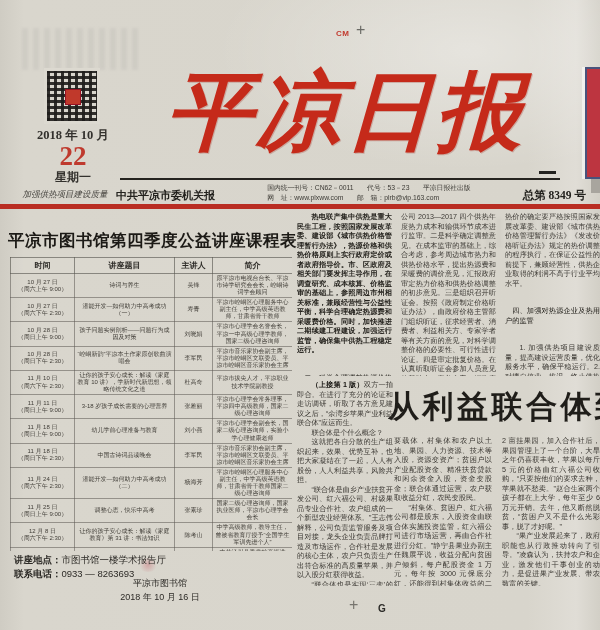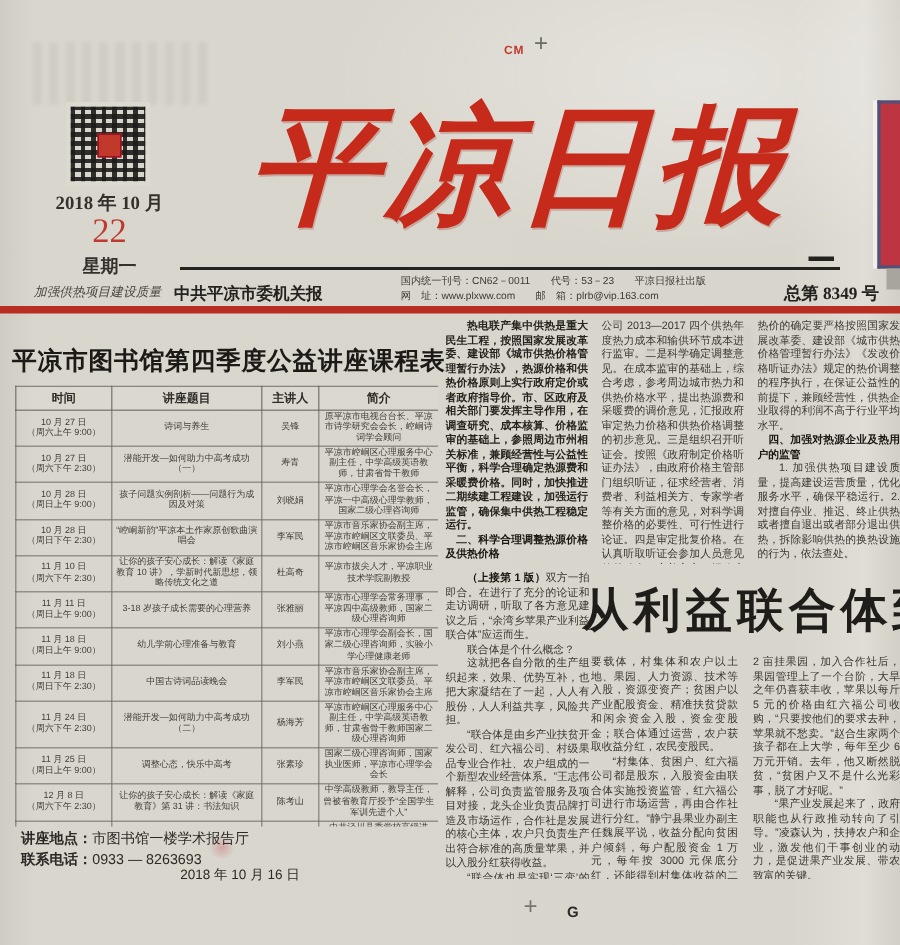--- a/index.html
+++ b/index.html
@@ -24,21 +24,21 @@
   .edge-dash{left:539px;top:171px;width:17px;height:3px;background:#23221f;}
   .edge-gray{left:591px;top:179px;width:9px;height:14px;background:#a8a59e;}
   
   .qr{left:47px;top:71px;width:50px;height:50px;background-color:#d8d5cc;
       background-image:
         repeating-linear-gradient(0deg,rgba(30,28,26,.9) 0 3px,transparent 3px 6px),
         repeating-linear-gradient(90deg,rgba(30,28,26,.9) 0 3px,transparent 3px 7px);
       outline:3px solid #dcd9d0;}
   .qr::after{content:"";position:absolute;left:18px;top:18px;width:14px;height:14px;background:#c0392b;border:1px solid #912; }
   .date-line{left:28px;top:127px;width:90px;text-align:center;font-size:12.5px;font-weight:bold;color:#33312d;font-family:"Liberation Serif",serif;}
-  .issue-day{left:28px;top:141px;width:90px;text-align:center;font-size:23px;font-weight:normal;color:#bf3a2e;font-family:"Liberation Serif",serif;}
+  .issue-day{left:28px;top:141px;width:90px;text-align:center;font-size:27px;font-weight:bold;color:#bf3a2e;font-family:"Liberation Serif",serif;}
   .weekday{left:28px;top:169px;width:90px;text-align:center;font-size:12px;font-weight:bold;color:#33312d;}
   .lunar{left:10px;top:189px;width:110px;text-align:center;font-size:8.5px;font-style:italic;color:#46443f;font-family:"Liberation Serif",serif;}
   .paper-title{left:122px;top:60px;width:448px;height:118px;text-align:center;
       font-family:"DejaVu Serif",serif;font-weight:bold;font-style:italic;
       font-size:86px;line-height:1.18;color:#c52a1a;letter-spacing:4px;
       transform:skewX(-2deg);text-shadow:1px 1px 0 rgba(150,30,20,.25);white-space:nowrap;overflow:visible;}
   .title-rule{left:120px;top:178px;width:440px;height:2px;background:#25231f;}
   .pub-row{left:116px;top:183px;width:470px;height:20px;display:flex;align-items:flex-end;justify-content:space-between;}
   .org{font-size:11px;font-weight:bold;color:#23221e;white-space:nowrap;}
   .pubinfo{font-size:6.8px;line-height:1.45;color:#3c3a35;text-align:left;white-space:nowrap;}
@@ -54,21 +54,21 @@
   table.sched td{border:1px solid rgba(92,90,84,.55);font-size:6px;line-height:1.18;color:#403d37;text-align:center;padding:1px 2px;vertical-align:middle;}
   td.t-time,td.t-speaker{white-space:pre-line;font-size:6.2px;}
   td.t-intro{font-size:5.8px;line-height:1.15;}
   .sched-foot{left:14px;top:553px;width:280px;font-size:9.5px;color:#2c2a26;line-height:1.45;}
   .sched-foot b{font-weight:bold;}
   .sched-sign{left:95px;top:577px;width:130px;text-align:center;font-size:9px;color:#2c2a26;line-height:1.55;}
   .stain{left:138px;top:558px;width:20px;height:14px;border-radius:50%;background:radial-gradient(circle,rgba(196,80,92,.35),rgba(196,80,92,0) 70%);}
   
   .np-col{font-size:7.2px;line-height:1.32;text-align:justify;color:#3a3732;}
   .np-col p{margin:0;text-indent:2em;}
-  .np-col p.sub{font-weight:bold;color:#181611;text-indent:1em;margin:0 0;}
+  .np-col p.sub{font-weight:normal;color:#181611;text-indent:1em;margin:18px 0;}
   .art-a{left:297px;top:212px;width:303px;height:164px;display:flex;gap:9px;overflow:hidden;}
   .art-a .c{width:95px;overflow:hidden;}
   .lead{font-weight:bold;color:#25231e;}
   .union-headline{left:388px;top:386px;width:212px;height:42px;overflow:hidden;white-space:nowrap;
       font-size:31px;font-weight:bold;color:#1f1d19;letter-spacing:3.5px;}
   .union-c1{left:297px;top:380px;width:96px;height:206px;overflow:hidden;}
   .union-c23{left:394px;top:436px;width:206px;height:150px;display:flex;gap:10px;overflow:hidden;}
   .union-c23 .c{width:98px;overflow:hidden;}
   .cont-label{font-weight:bold;color:#14120e;}
 </style>
@@ -204,20 +204,21 @@
 
   </tbody>
     </table>
 </div>
 <div class="abs stain"></div>
 <div class="abs sched-foot">
   <div><b>讲座地点：</b><span>市图书馆一楼学术报告厅</span></div>
   <div><b>联系电话：</b><span>0933 — 8263693</span></div>
 </div>
 <div class="abs sched-sign">
+  <div>平凉市图书馆</div>
   <div>2018 年 10 月 16 日</div>
 </div>
 
 <div class="abs art-a">
   <div class="c np-col">
     <p class="no-indent lead" style="text-indent:2em;">热电联产集中供热是重大民生工程，按照国家发展改革委、建设部《城市供热价格管理暂行办法》，热源价格和供热价格原则上实行政府定价或者政府指导价。市、区政府及相关部门要发挥主导作用，在调查研究、成本核算、价格监审的基础上，参照周边市州相关标准，兼顾经营性与公益性平衡，科学合理确定热源费和采暖费价格。同时，加快推进二期续建工程建设，加强运行监管，确保集中供热工程稳定运行。</p>
     <p class="sub">二、科学合理调整热源价格及供热价格</p>
 
   </div>
   <div class="c np-col">

